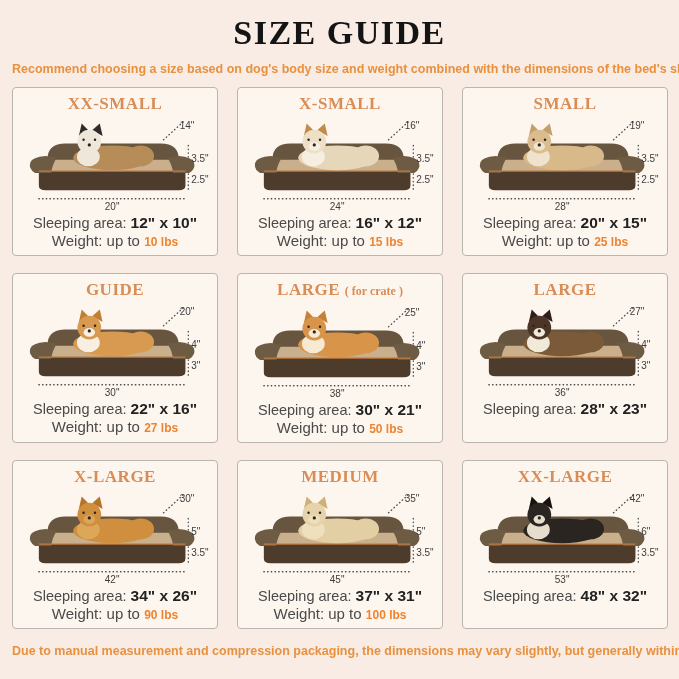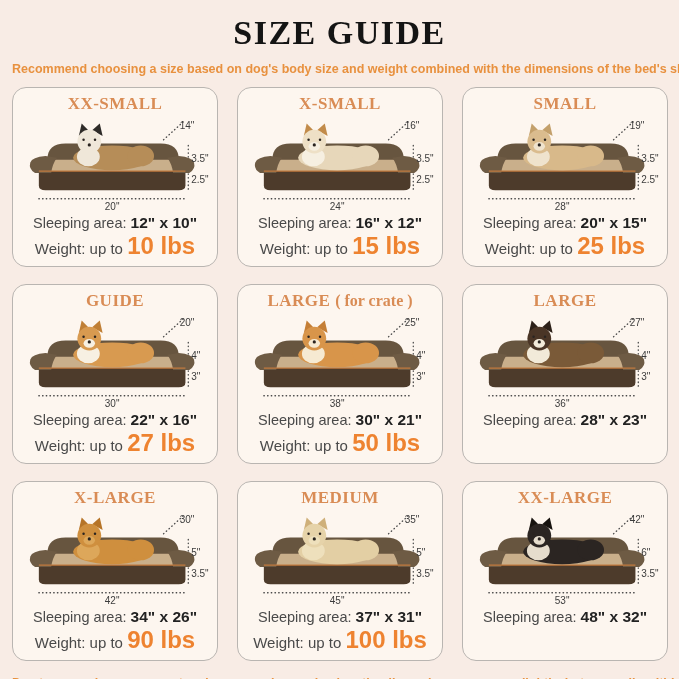--- a/index.html
+++ b/index.html
@@ -20,42 +20,42 @@
     font-family:"Liberation Serif",serif;font-weight:bold;font-size:34px;
     letter-spacing:1.5px;text-align:center;margin:10px 0 0;color:var(--title-color,#141414);
   }
   .subtitle{
     color:var(--accent-orange,#e8913f);font-weight:bold;font-size:12.5px;
     text-align:center;margin:10px 0 11px;white-space:nowrap;
   }
   .grid{display:grid;grid-template-columns:repeat(3,1fr);gap:17px 19px;}
   .card{
     background:var(--card-bg,#fdf6ef);border:1px solid var(--card-border,#b9b5b1);
-    border-radius:14px;padding:3px 3px 6px;
+    border-radius:4px;padding:3px 3px 6px;
   }
   .card-title{
     font-family:"Liberation Serif",serif;font-size:17px;font-weight:bold;
     color:var(--card-title-orange,#d98c55);text-align:center;margin:3px 0 0;
     letter-spacing:.5px;line-height:20px;white-space:nowrap;
   }
-  .card-title .note{font-size:16px;letter-spacing:0;text-align:center;}
+  .card-title .note{font-size:12px;letter-spacing:0;text-align:center;}
   .note:empty{display:none;}
   .bed-fig{margin:0;}
   .bed-svg{display:block;width:198px;height:99px;margin:0 auto;}
   .dim-lines line{stroke:var(--dim-line,#4a4a4a);stroke-width:1.4;stroke-linecap:round;stroke-dasharray:.5 3.4;fill:none;}
   .dim-labels text{fill:var(--dim-text,#3c3c3c);font-size:10.5px;font-family:"Liberation Sans",sans-serif;}
   .bed-base-shape{fill:var(--bed-base,#4d3b2b);}
   .bed-cushion-shape{fill:var(--bed-cushion,#c9af8b);}
   .bed-bolster-shape{fill:var(--bed-bolster,#67553f);}
   .bed-arm-shape{fill:var(--bed-arm,#6e5b44);}
   .bed-piping-line{stroke:var(--bed-piping,#c27a3e);stroke-width:1.3;fill:none;}
   .sleep-line{margin:1px 0 0;text-align:center;font-size:14.5px;color:#4a4a4a;white-space:nowrap;}
   .sleep-line .val{font-weight:bold;color:#222;font-size:15.5px;}
   .weight-line{margin:0;text-align:center;font-size:15px;color:#4a4a4a;white-space:nowrap;}
-  .weight-line .wval{font-weight:bold;color:var(--weight-orange,#ee8330);font-size:24px;}
+  .weight-line .wval{font-weight:bold;color:var(--weight-orange,#ee8330);font-size:12px;}
   .footer-note{
     color:var(--accent-orange,#e8913f);font-weight:bold;font-size:12.5px;
     text-align:center;margin:15px 0 0;white-space:nowrap;
   }
 </style>
 </head>
 <body>
 
 <div class="page">
   <h1 class="main-title">SIZE GUIDE</h1>

